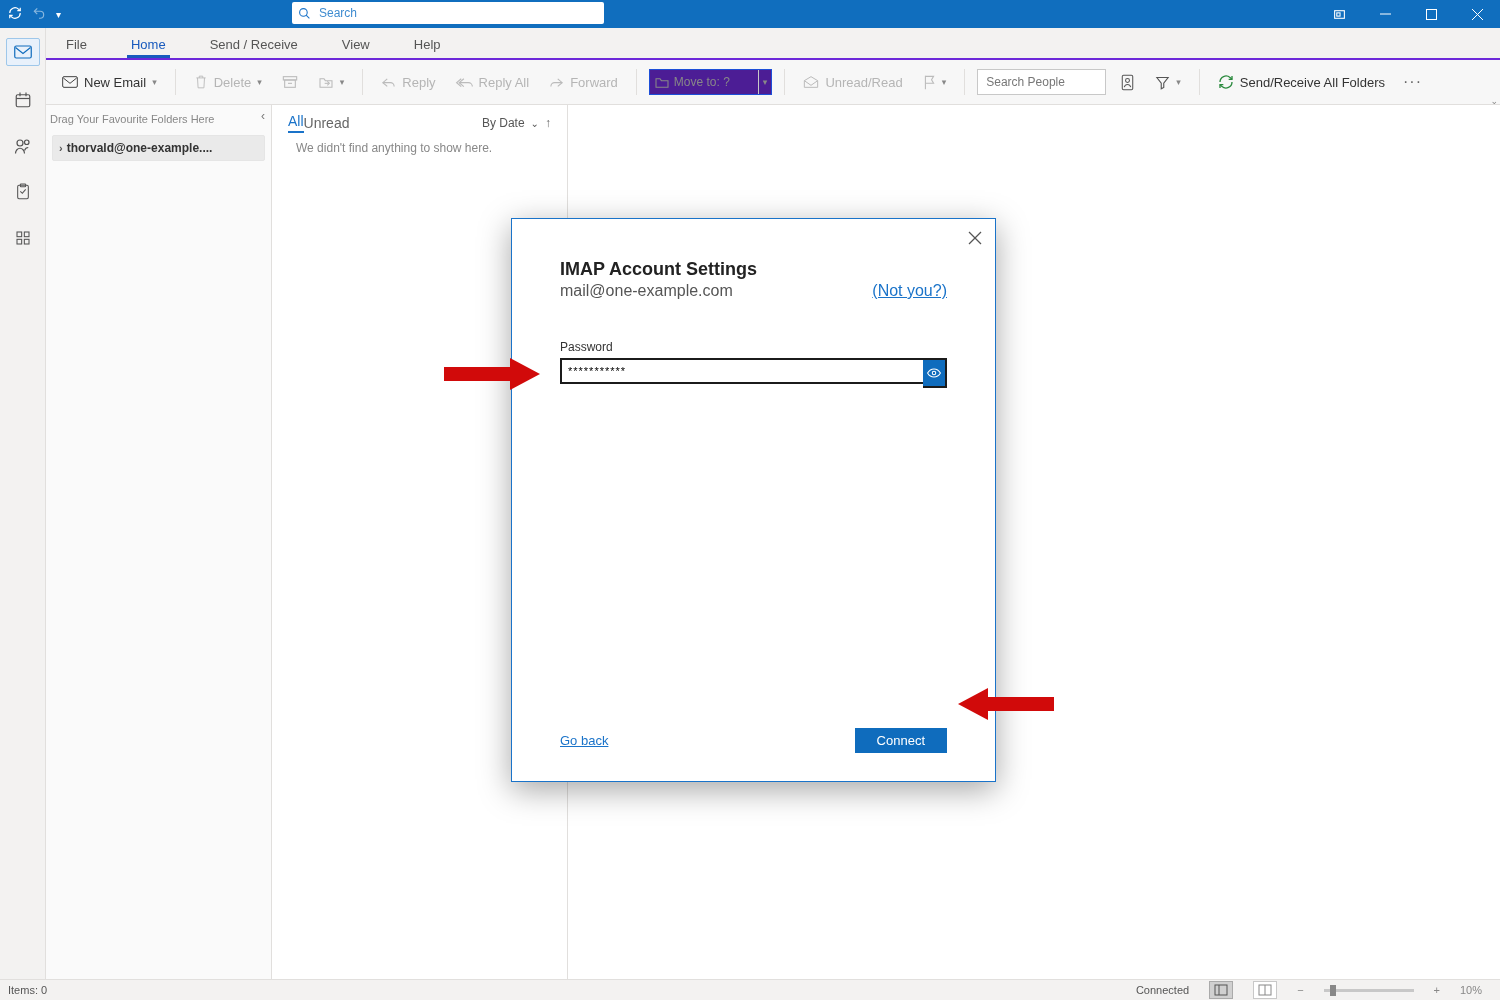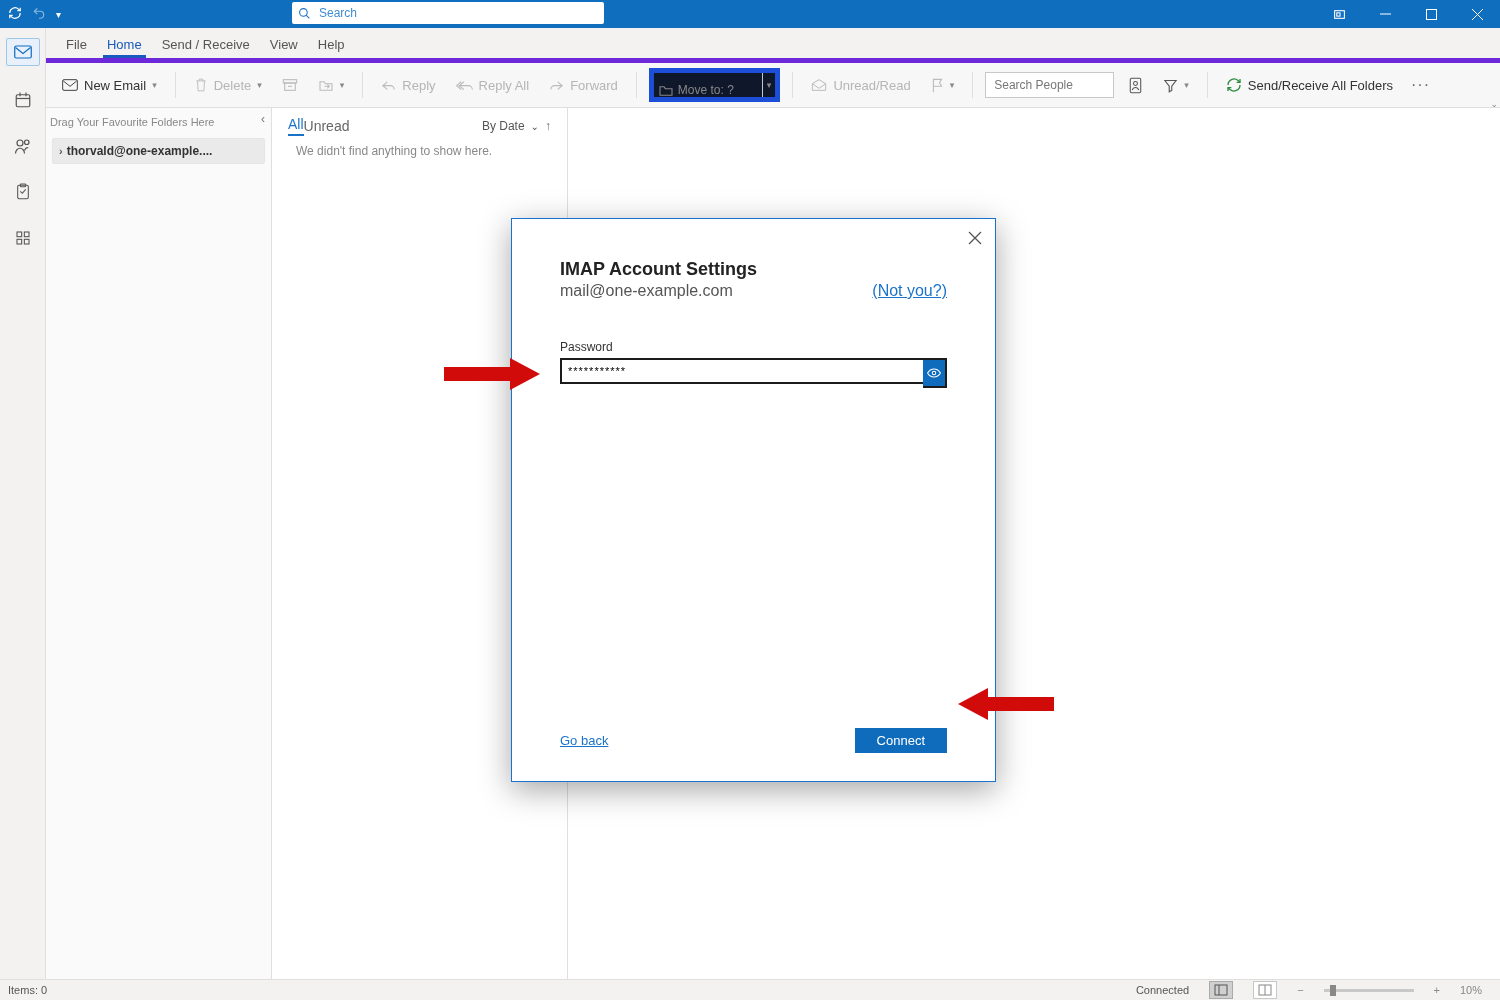--- a/index.html
+++ b/index.html
@@ -9,21 +9,21 @@
 .titlebar .tb-right{position:absolute;right:0;top:0;display:flex;align-items:center;height:100%}
 .tb-btn{width:46px;height:28px;display:flex;align-items:center;justify-content:center}
 .searchwrap{position:absolute;left:292px;top:2px;width:300px;height:22px;background:#fff;border-radius:2px;display:flex;align-items:center;padding:0 6px;gap:6px;color:#106ebe}
 .searchwrap input{border:none;outline:none;width:100%;font-size:12px;color:#106ebe;background:transparent}
 .searchwrap input::placeholder{color:#3f8cd0}
 .body{display:flex;height:calc(1000px - 28px - 20px)}
 .leftbar{width:45px;background:#f3f2f1;border-right:1px solid #e1dfdd;display:flex;flex-direction:column;align-items:center;padding-top:10px;gap:22px}
 .leftbar .cell{width:28px;height:24px;display:flex;align-items:center;justify-content:center;color:#555}
 .leftbar .cell.active{color:#0f6cbd}
 .main{flex:1;display:flex;flex-direction:column}
-.tabsrow{height:30px;background:#f3f2f1;display:flex;align-items:flex-end;padding-left:16px;gap:12px;font-size:13px;border-bottom:5px solid #6d28d9}
+.tabsrow{height:30px;background:#f3f2f1;display:flex;align-items:flex-end;padding-left:16px;gap:36px;font-size:13px;border-bottom:2px solid #6d28d9}
 .tab{padding:2px 4px 6px;color:#555;cursor:default}
 .tab.active{color:#185abd;border-bottom:3px solid #185abd;font-weight:400;padding-bottom:3px}
 .ribbon{height:44px;background:#f7f7f7;border-bottom:1px solid #e1dfdd;display:flex;align-items:center;padding:0 10px;gap:8px;font-size:13px;color:#333;position:relative}
 .rbtn{display:flex;align-items:center;gap:6px;padding:4px 6px;border-radius:2px}
 .rbtn.disabled{color:#b5b5b5}
 .rbtn .caret{font-size:9px;color:#888}
 .vsep{width:1px;height:26px;background:#e1dfdd;margin:0 4px}
 .searchpeople{height:24px;border:1px solid #c8c8c8;background:#fff;padding:0 6px;display:flex;align-items:center;width:115px}
 .searchpeople input{border:none;outline:none;width:100%;font-size:12px;color:#666}
 .searchpeople input::placeholder{color:#777}
@@ -224,21 +224,21 @@
           <span>Reply All</span>
         </div>
         <div class="rbtn disabled">
           <svg width="15" height="12" viewBox="0 0 24 18" fill="none" stroke="#bbb" stroke-width="1.8">
               <path d="M14 4l7 6-7 6"></path>
               <path d="M21 10H9a6 6 0 0 0-6 6"></path>
             </svg>
           <span>Forward</span>
         </div>
         <div class="vsep"></div>
-        <div style="display:flex;align-items:flex-end;border:5px solid #1d4ed8;height:24px;background:#0f172a">
+        <div style="display:flex;align-items:center;border:1px solid #1d4ed8;height:24px;background:#4c1d95">
           <svg width="16" height="14" viewBox="0 0 24 20" fill="none" stroke="#888" stroke-width="1.6" style="margin:0 4px">
               <path d="M3 5h6l2 3h10v10H3z"></path>
             </svg>
           <span style="font-size:12px;color:#888;padding-right:28px">Move to: ?</span>
           <span style="border-left:1px solid #c8c8c8;height:100%;display:flex;align-items:center;padding:0 4px;font-size:9px;color:#888">▾</span>
         </div>
         <div class="vsep"></div>
         <div class="rbtn disabled">
           <svg width="16" height="14" viewBox="0 0 24 18" fill="none" stroke="#bbb" stroke-width="1.5">
               <path d="M2 7l10-6 10 6v10H2z"></path>

